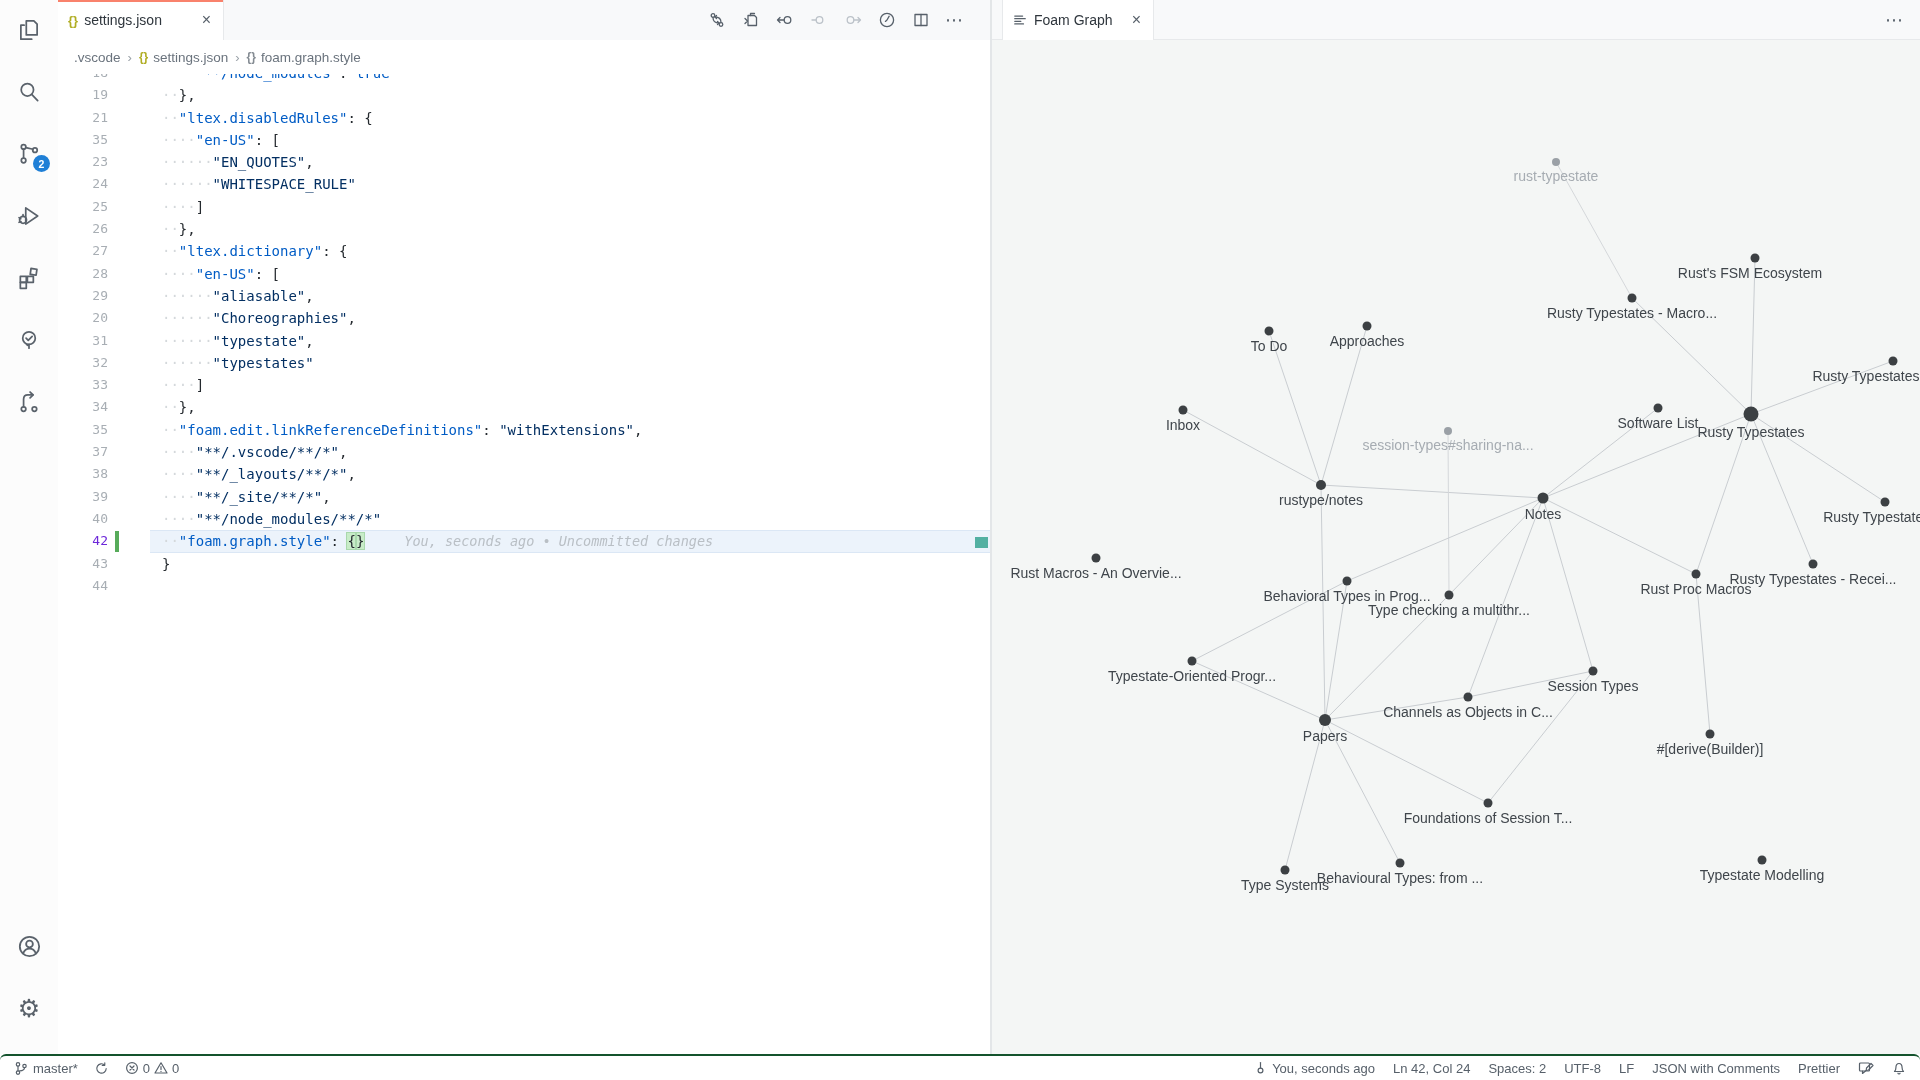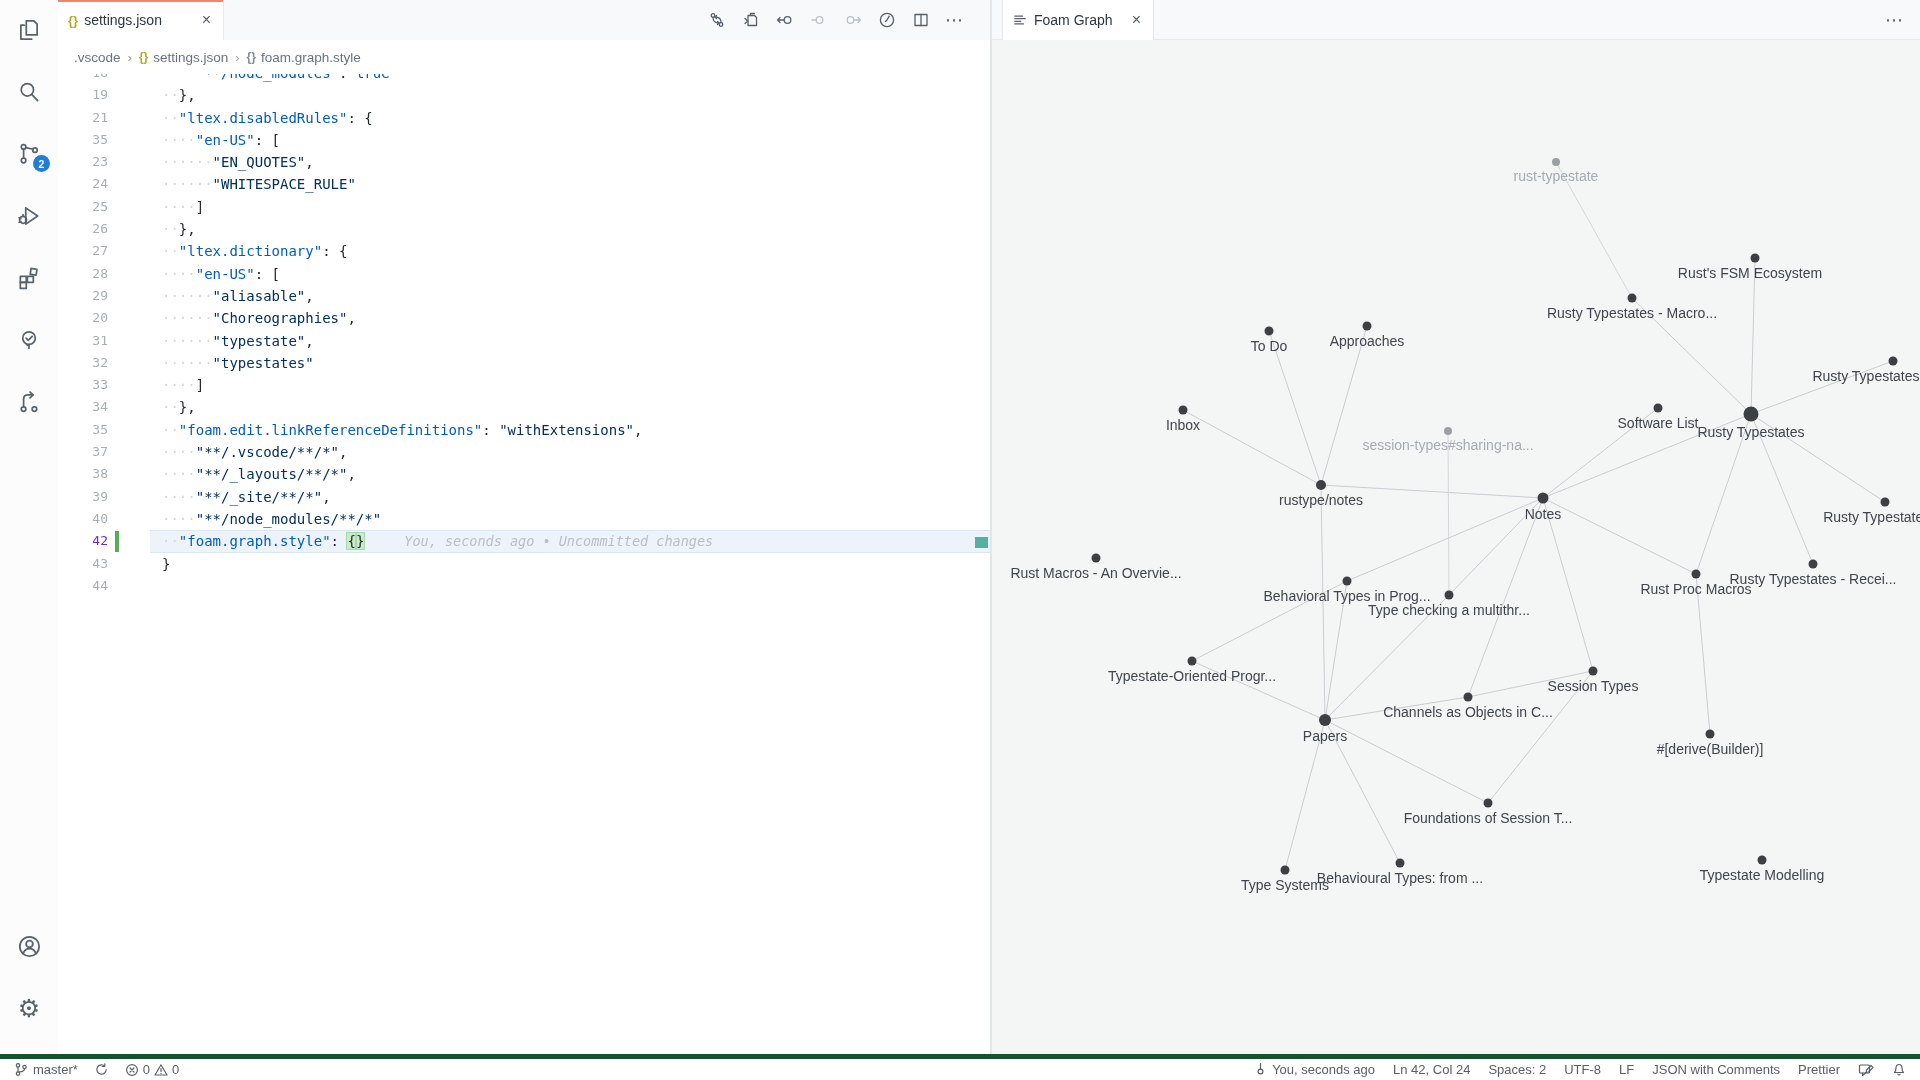--- a/index.html
+++ b/index.html
@@ -79,22 +79,22 @@
   .graph-area svg{display:block;}
   .graph-edge{stroke:#c9cdd1;stroke-width:1;}
   .graph-edge.dim{stroke:#d4d7da;}
   .graph-node{fill:#3c4043;cursor:pointer;}
   .graph-node.dim{fill:#9aa0a6;}
   .graph-label{font-family:"Liberation Sans",sans-serif;font-size:14px;fill:#3f454b;}
   .graph-label.dim{fill:#a6acb2;}
 
   
   .status-bar{position:absolute;left:0;right:0;bottom:0;height:26px;background:#ffffff;
-              border-top:5px solid #14532d;display:flex;align-items:center;font-size:13px;
-              color:#57606a;box-sizing:border-box;}
+              border-top:2px solid #14532d;display:flex;align-items:center;font-size:13px;
+              color:#57606a;box-sizing:border-box;border-radius:6px;}
   .sb-left{display:flex;align-items:center;gap:16px;padding-left:14px;}
   .sb-right{margin-left:auto;display:flex;align-items:center;gap:18px;padding-right:14px;}
   .sb-item{display:flex;align-items:center;gap:5px;cursor:pointer;white-space:nowrap;}
   .sb-item svg{stroke:#57606a;fill:none;stroke-width:1.2;stroke-linecap:round;stroke-linejoin:round;}
   .problems{display:flex;align-items:center;gap:4px;}
 </style>
 </head>
 <body>
 
 <div class="app">

